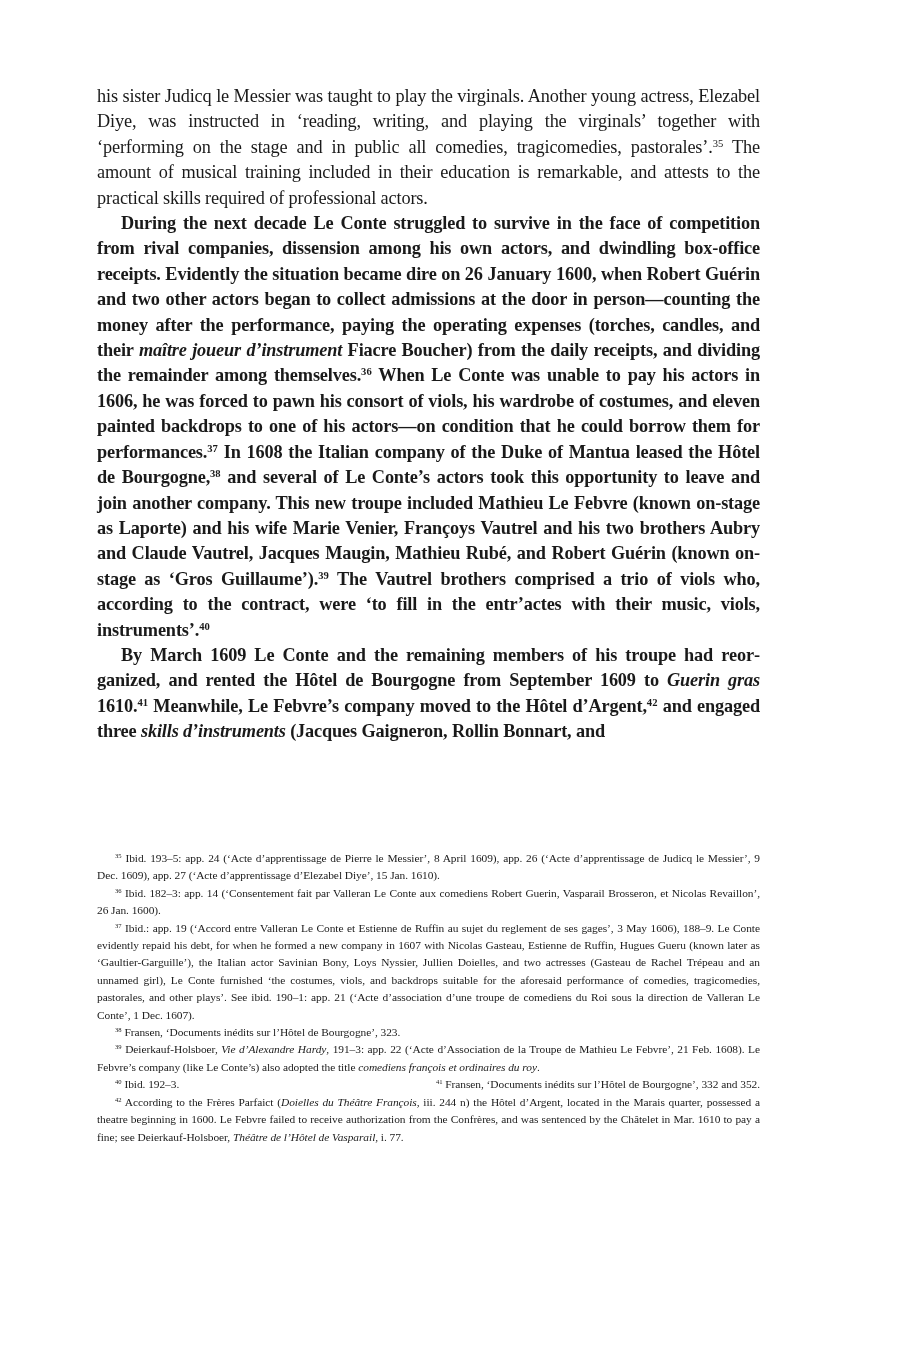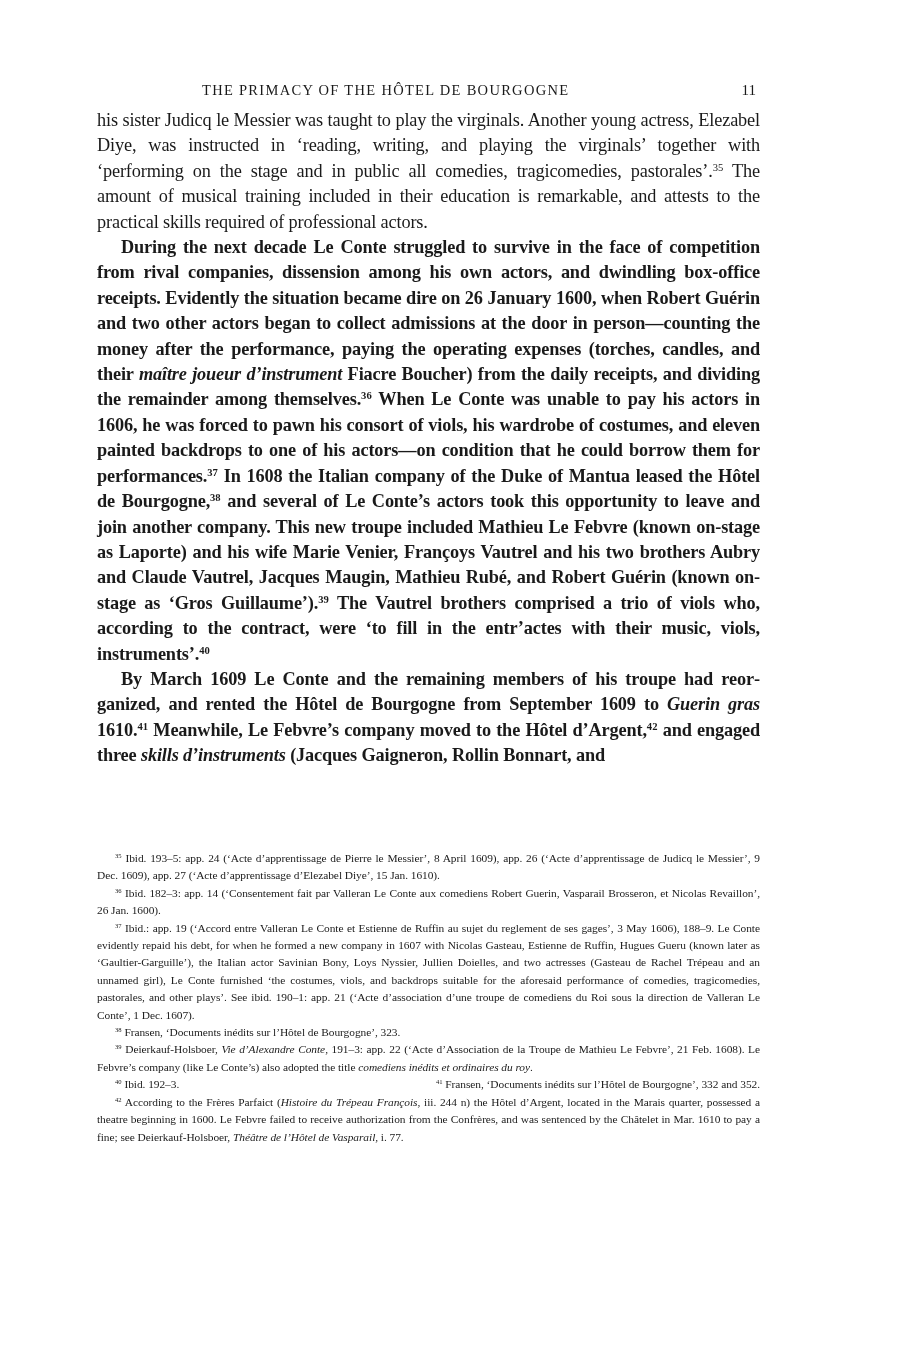--- a/index.html
+++ b/index.html
@@ -17,36 +17,32 @@
   .notes .pair { display: flex; text-indent: 0; }
   .notes .pair span.fn { display: block; text-indent: 18px; }
   .notes .pair .fn-left { width: 248px; }
   .notes .pair .fn-right { flex: 1; text-align: right; }
   i, em { font-style: italic; }
 </style>
 </head>
 <body>
 
 <div class="page">
-  <div class="running-head">
-    <span class="running-title">The Primacy of the Hôtel de Bourgogne</span>
-    <span class="folio">11</span>
-  </div>
 
   <div class="body">
     <p>his sister Judicq le Messier was taught to play the virginals. Another young actress, Elezabel Diye, was instructed in ‘reading, writing, and playing the virginals’ together with ‘performing on the stage and in public all comedies, tragicomedies, pastorales’.<sup>35</sup> The amount of musical training included in their education is remarkable, and attests to the practical skills required of professional actors.</p>
     <p class="indent">During the next decade Le Conte struggled to survive in the face of competi­tion from rival companies, dissension among his own actors, and dwindling box-office receipts. Evidently the situation became dire on 26 January 1600, when Robert Guérin and two other actors began to collect admissions at the door in person—counting the money after the performance, paying the operating expenses (torches, candles, and their <i>maître joueur d’instrument</i> Fiacre Boucher) from the daily receipts, and dividing the remainder among themselves.<sup>36</sup> When Le Conte was unable to pay his actors in 1606, he was forced to pawn his consort of viols, his wardrobe of costumes, and eleven painted backdrops to one of his actors—on condition that he could borrow them for performances.<sup>37</sup> In 1608 the Italian company of the Duke of Mantua leased the Hôtel de Bourgogne,<sup>38</sup> and several of Le Conte’s actors took this opportunity to leave and join another com­pany. This new troupe included Mathieu Le Febvre (known on-stage as Laporte) and his wife Marie Venier, Françoys Vautrel and his two brothers Aubry and Claude Vautrel, Jacques Maugin, Mathieu Rubé, and Robert Guérin (known on-stage as ‘Gros Guillaume’).<sup>39</sup> The Vautrel brothers comprised a trio of viols who, according to the contract, were ‘to fill in the entr’actes with their music, viols, instruments’.<sup>40</sup></p>
     <p class="indent">By March 1609 Le Conte and the remaining members of his troupe had reor­ganized, and rented the Hôtel de Bourgogne from September 1609 to <i>Guerin gras</i> 1610.<sup>41</sup> Meanwhile, Le Febvre’s company moved to the Hôtel d’Argent,<sup>42</sup> and engaged three <i>skills d’instruments</i> (Jacques Gaigneron, Rollin Bonnart, and</p>
   </div>
 
   <div class="notes">
     <p><sup>35</sup> Ibid. 193–5: app. 24 (‘Acte d’apprentissage de Pierre le Messier’, 8 April 1609), app. 26 (‘Acte d’apprentissage de Judicq le Messier’, 9 Dec. 1609), app. 27 (‘Acte d’apprentissage d’Elezabel Diye’, 15 Jan. 1610).</p>
     <p><sup>36</sup> Ibid. 182–3: app. 14 (‘Consentement fait par Valleran Le Conte aux comediens Robert Guerin, Vasparail Brosseron, et Nicolas Revaillon’, 26 Jan. 1600).</p>
     <p><sup>37</sup> Ibid.: app. 19 (‘Accord entre Valleran Le Conte et Estienne de Ruffin au sujet du reglement de ses gages’, 3 May 1606), 188–9. Le Conte evidently repaid his debt, for when he formed a new company in 1607 with Nicolas Gasteau, Estienne de Ruffin, Hugues Gueru (known later as ‘Gaultier-Garguille’), the Italian actor Savinian Bony, Loys Nyssier, Jullien Doielles, and two actresses (Gasteau de Rachel Trépeau and an unnamed girl), Le Conte furnished ‘the costumes, viols, and backdrops suitable for the aforesaid performance of comedies, tragicomedies, pastorales, and other plays’. See ibid. 190–1: app. 21 (‘Acte d’association d’une troupe de comediens du Roi sous la direction de Valleran Le Conte’, 1 Dec. 1607).</p>
     <p><sup>38</sup> Fransen, ‘Documents inédits sur l’Hôtel de Bourgogne’, 323.</p>
-    <p><sup>39</sup> Deierkauf-Holsboer, <i>Vie d’Alexandre Conte</i>, 191–3: app. 22 (‘Acte d’Association de la Troupe de Mathieu Le Febvre’, 21 Feb. 1608). Le Febvre’s company (like Le Conte’s) also adopted the title <i>comediens inédits et ordinaires du roy</i>.</p>
+    <p><sup>39</sup> Deierkauf-Holsboer, <i>Vie d’Alexandre Hardy</i>, 191–3: app. 22 (‘Acte d’Association de la Troupe de Mathieu Le Febvre’, 21 Feb. 1608). Le Febvre’s company (like Le Conte’s) also adopted the title <i>comediens françois et ordinaires du roy</i>.</p>
     <p class="pair">
       <span class="fn fn-left"><sup>40</sup> Ibid. 192–3.</span>
       <span class="fn fn-right"><sup>41</sup> Fransen, ‘Documents inédits sur l’Hôtel de Bourgogne’, 332 and 352.</span>
     </p>
-    <p><sup>42</sup> According to the Frères Parfaict (<i>Histoire du Trépeau François</i>, iii. 244 n) the Hôtel d’Argent, located in the Marais quarter, possessed a theatre beginning in 1600. Le Febvre failed to receive authorization from the Confrères, and was sen­tenced by the Châtelet in Mar. 1610 to pay a fine; see Deierkauf-Holsboer, <i>Théâtre de l’Hôtel de Vasparail</i>, i. 77.</p>
+    <p><sup>42</sup> According to the Frères Parfaict (<i>Doielles du Théâtre François</i>, iii. 244 n) the Hôtel d’Argent, located in the Marais quarter, possessed a theatre beginning in 1600. Le Febvre failed to receive authorization from the Confrères, and was sen­tenced by the Châtelet in Mar. 1610 to pay a fine; see Deierkauf-Holsboer, <i>Théâtre de l’Hôtel de Vasparail</i>, i. 77.</p>
   </div>
 </div>
 
 </body></html>

